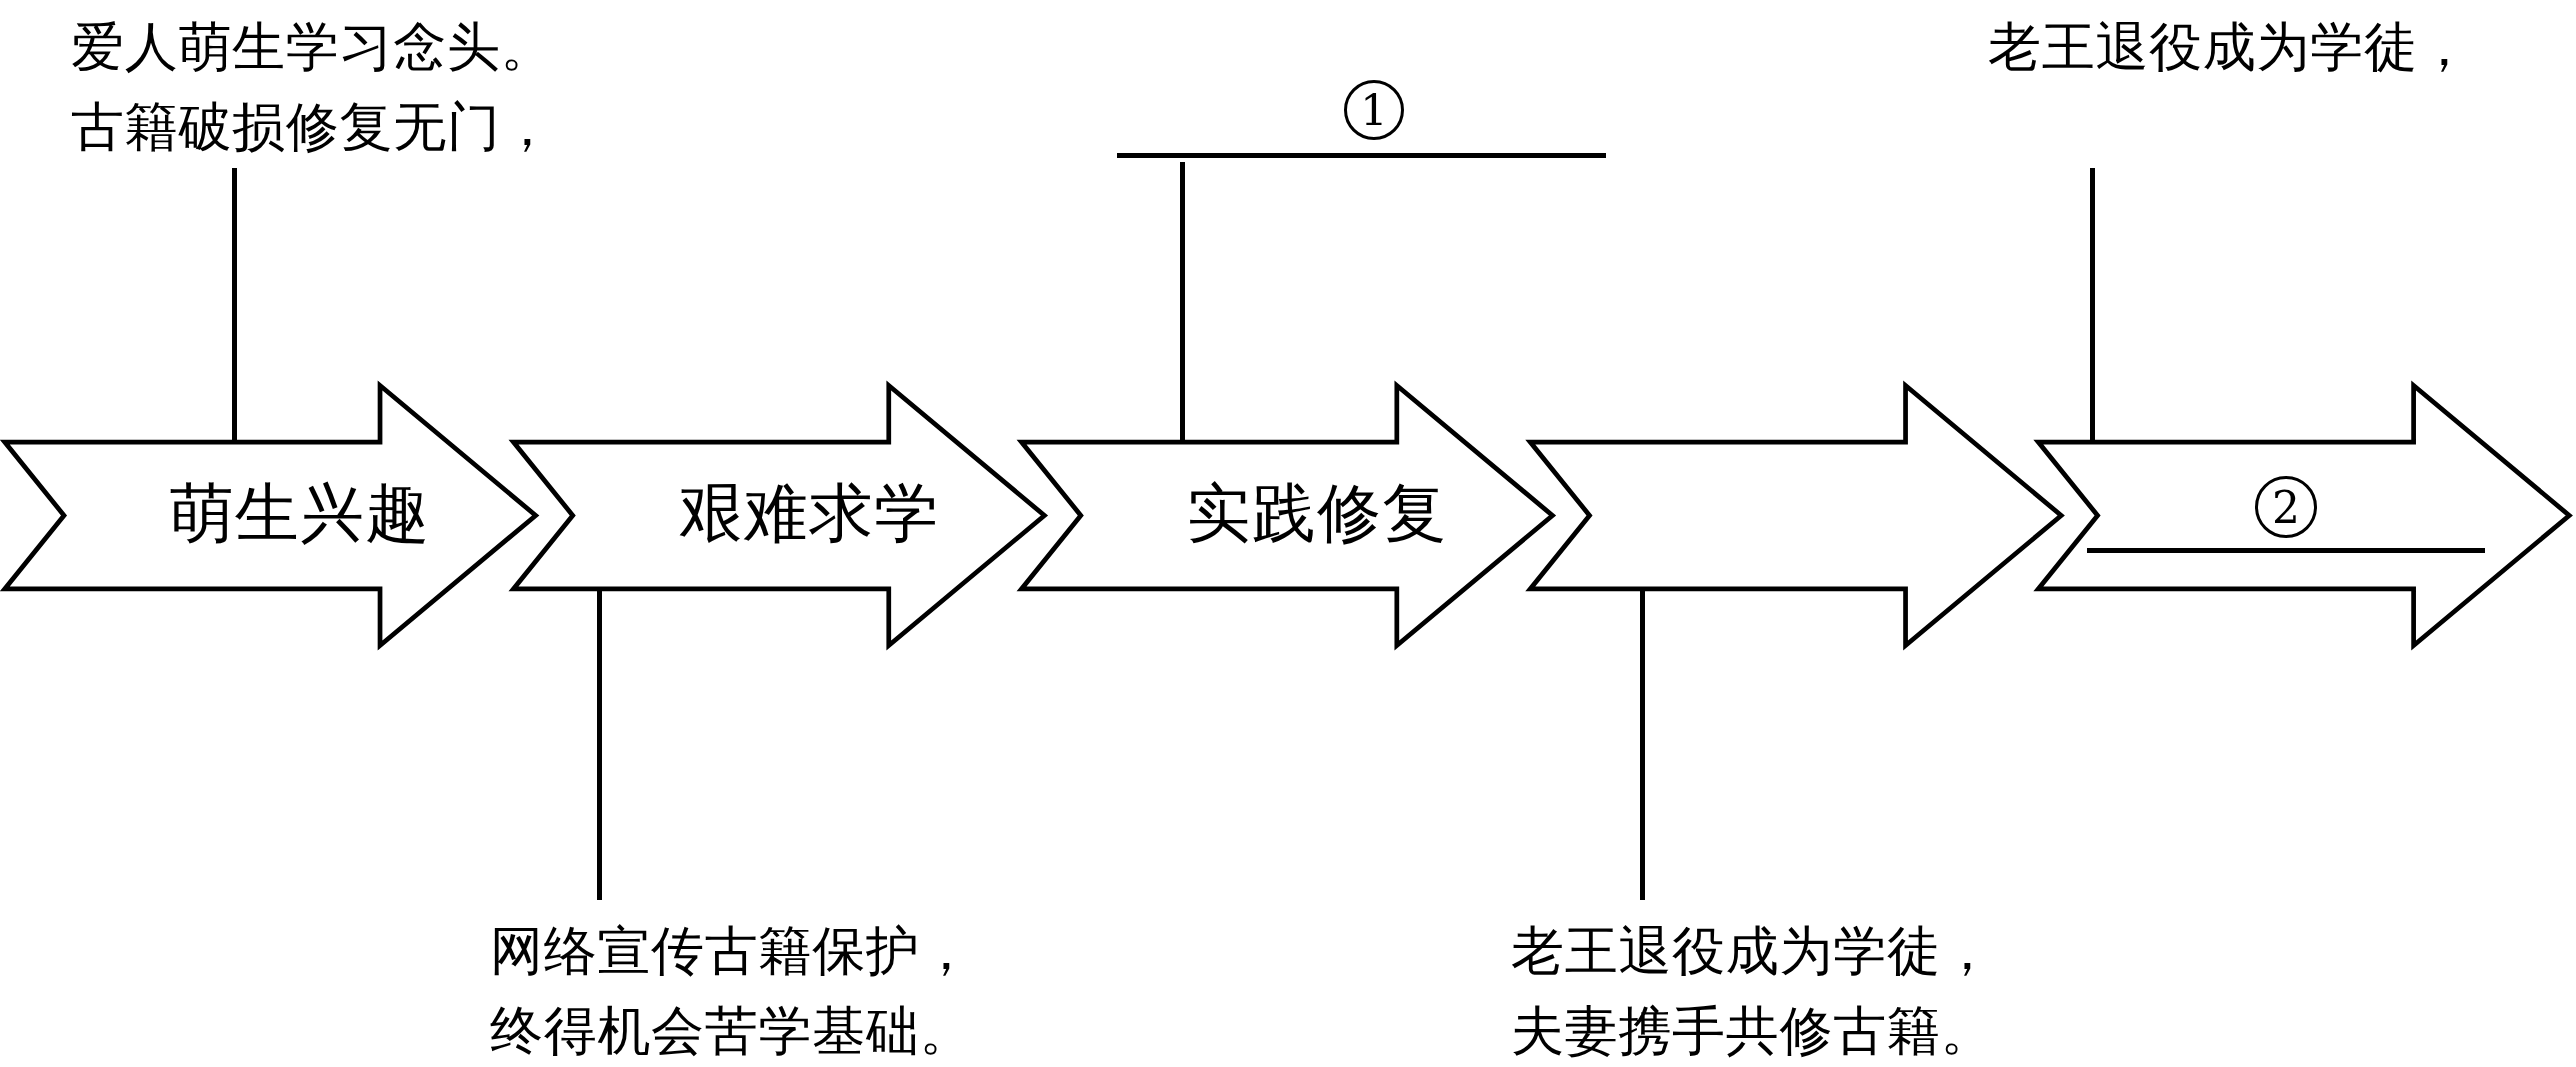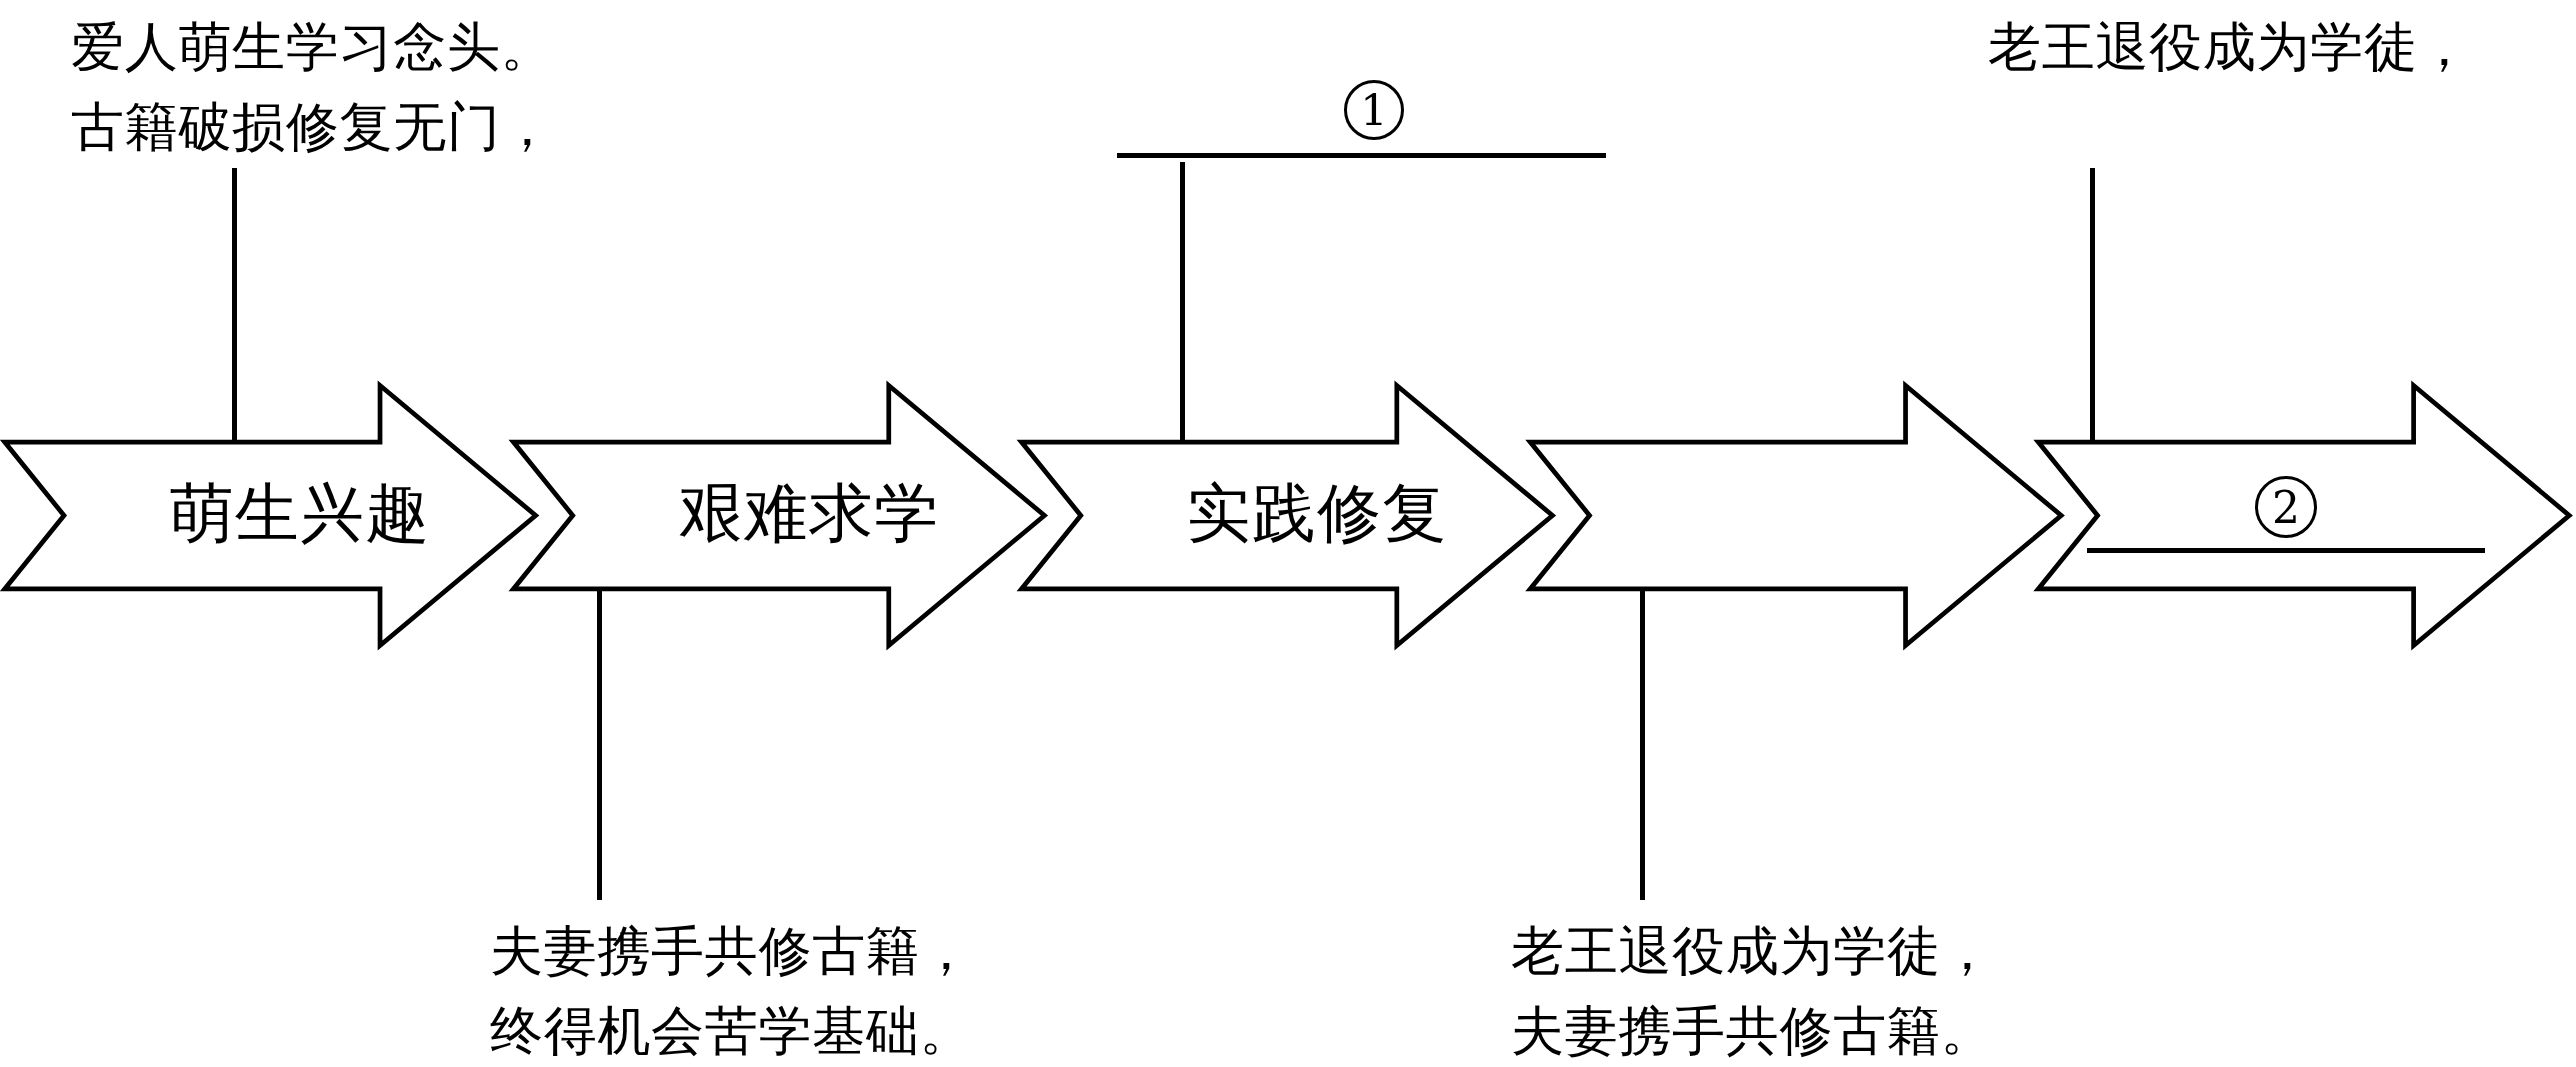--- a/index.html
+++ b/index.html
@@ -126,21 +126,21 @@
   <div class="annotation" id="ann-top-left">
     <div>爱人萌生学习念头。</div>
     <div>古籍破损修复无门，</div>
   </div>
 
   <div class="annotation" id="ann-top-right">
     <div>老王退役成为学徒，</div>
   </div>
 
   <div class="annotation" id="ann-bottom-left">
-    <div>夫妻携手共修古籍，</div>
+    <div>网络宣传古籍保护，</div>
     <div>终得机会苦学基础。</div>
   </div>
 
   <div class="annotation" id="ann-bottom-right">
     <div>老王退役成为学徒，</div>
     <div>夫妻携手共修古籍。</div>
   </div>
 
   <div class="arrow-label" id="label-1">萌生兴趣</div>
   <div class="arrow-label" id="label-2">艰难求学</div>

